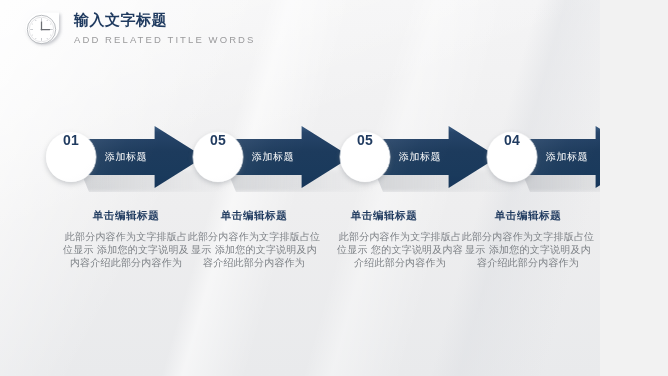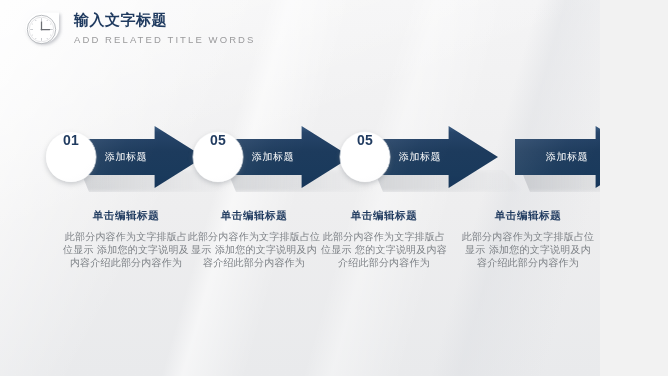--- a/index.html
+++ b/index.html
@@ -200,21 +200,21 @@
   }
   .col-body {
     margin-top: 8px;
     font-size: 10px;
     color: #7d8186;
     line-height: 13px;
     letter-spacing: 0.2px;
   }
   .col-0 .col-body { width: 126px; margin-left: 13px; }
   .col-1 .col-body { width: 134px; margin-left: 9px; }
-  .col-2 .col-body { width: 128px; margin-left: 12px; }
+  .col-2 .col-body { width: 128px; margin-left: 28px; }
   .col-3 .col-body { width: 134px; margin-left: 9px; }
 </style>
 </head>
 <body>
 
 <div class="slide">
   <div class="bg-sheen"></div>
 
   <div class="header">
     <div class="clock-icon">
@@ -284,20 +284,23 @@
       <div class="step-circle">
         <span class="step-num">05</span>
       </div>
     </div>
 
     <div class="step step-3">
       <div class="arrow-shadow"></div>
       <div class="arrow-shape"></div>
       <div class="arrow-hl"></div>
       <div class="arrow-label">添加标题</div>
+      <div class="step-circle">
+        <span class="step-num">04</span>
+      </div>
     </div>
 
   </div>
 
   <div class="cols">
     <div class="col col-0">
       <div class="col-title">单击编辑标题</div>
       <div class="col-body">此部分内容作为文字排版占位显示 添加您的文字说明及内容介绍此部分内容作为</div>
     </div>
     <div class="col col-1">

